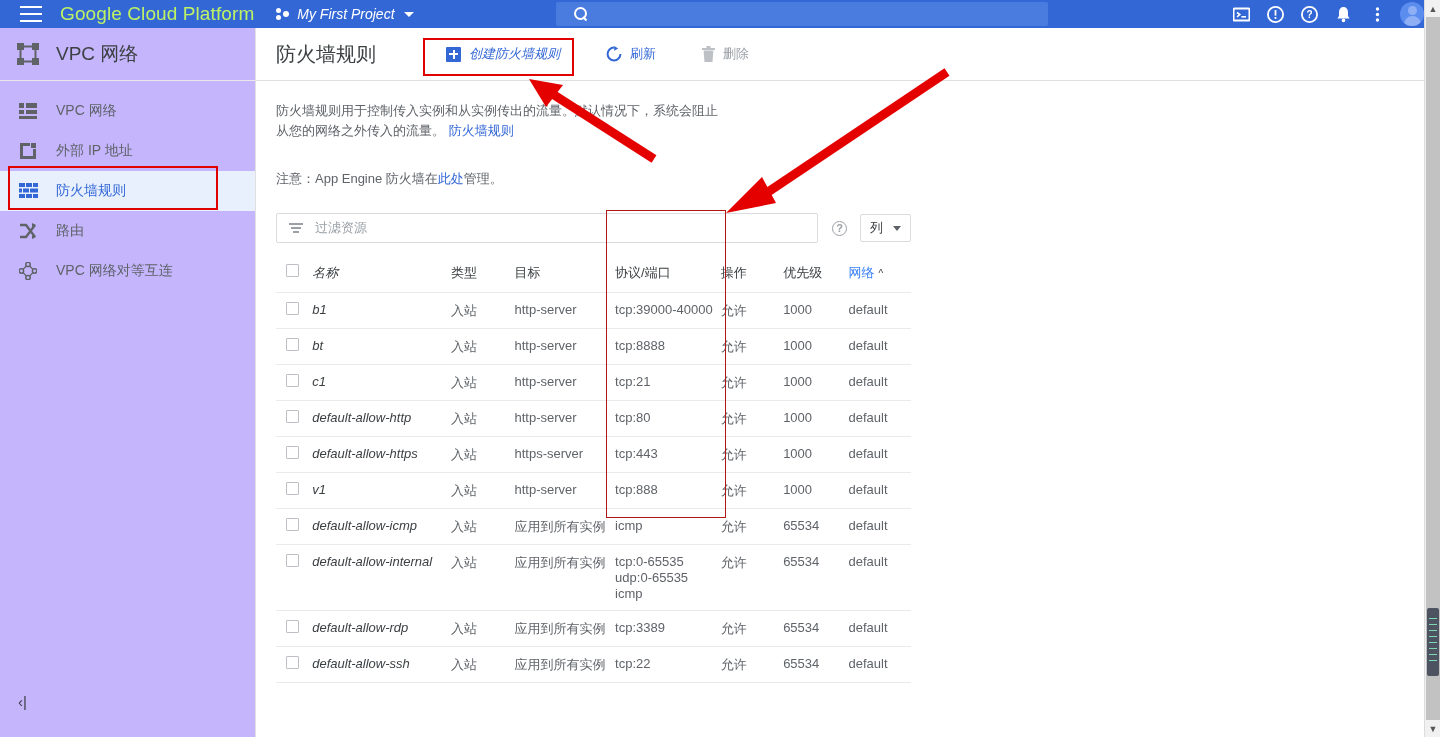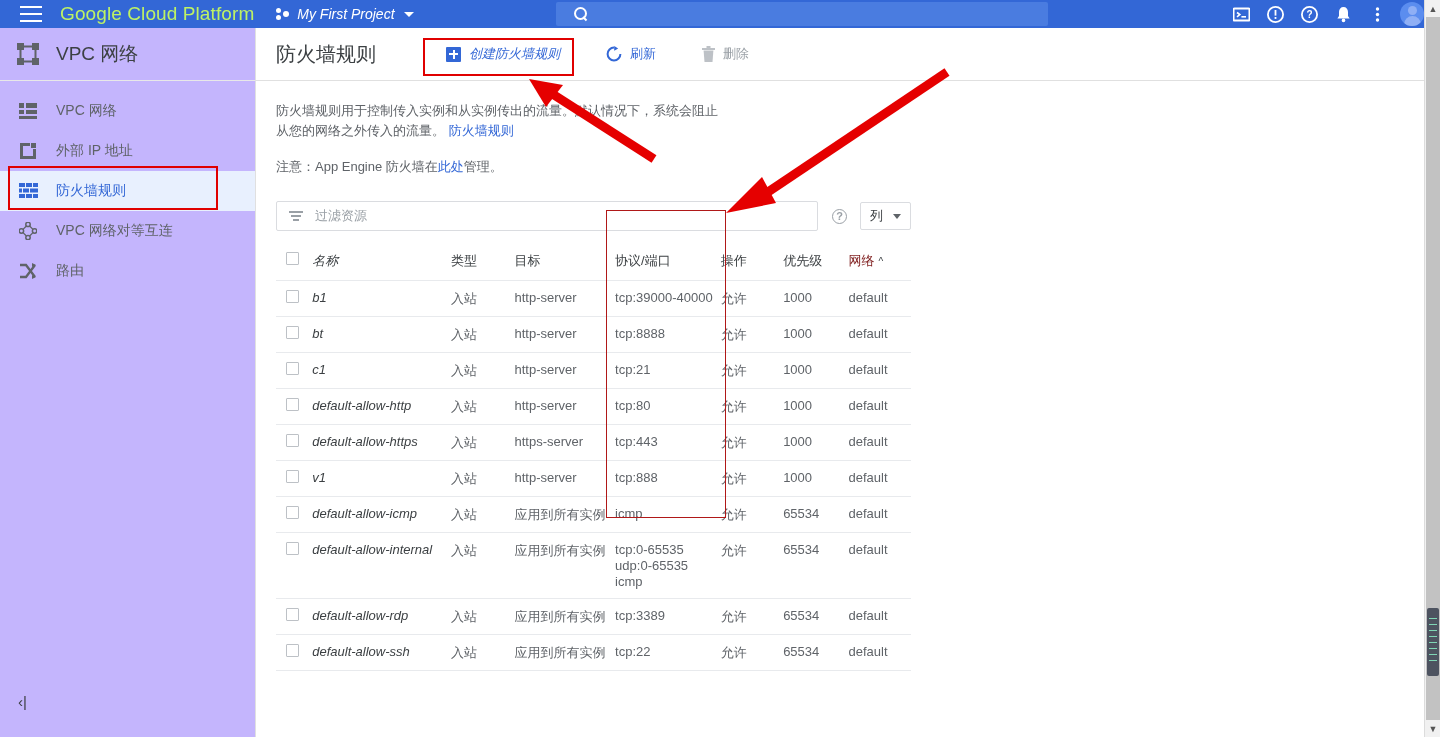--- a/index.html
+++ b/index.html
@@ -132,21 +132,21 @@
   .plus-box::before, .plus-box::after {
     content: ""; position: absolute; background: #fff;
   }
   .plus-box::before { width: 9px; height: 2px; left: 3px; top: 6.5px; }
   .plus-box::after { width: 2px; height: 9px; left: 6.5px; top: 3px; }
 
   .desc { padding: 20px 20px 0 20px; }
   .desc p {
     font-size: 13px; color: #5f6368; line-height: 20px; max-width: 450px;
   }
-  .desc p.second { margin-top: 16px; }
+  .desc p.second { margin-top: 28px; }
   .link { color: #3367d6; cursor: pointer; }
 
   .table-wrap { margin: 24px 0 0 20px; width: 635px; }
   .filter-row {
     display: flex; align-items: center; height: 30px;
   }
   .filter-box {
     flex: 1; height: 30px; border: 1px solid #dadce0; border-radius: 2px;
     display: flex; align-items: center; cursor: text;
   }
@@ -189,21 +189,21 @@
   .c-type { width: 63px; }
   .c-target { width: 100px; }
   .c-proto { width: 105px; }
   .c-action { width: 62px; }
   .c-prio { width: 65px; }
   .c-net { width: 62px; }
   .chk {
     width: 13px; height: 13px; border: 1.5px solid #bdc1c6; border-radius: 1px;
     display: inline-block; cursor: pointer; background: #fff;
   }
-  .sortlink { color: #7f1d1d; cursor: pointer; }
+  .sortlink { color: #3b82f6; cursor: pointer; }
   .sort-arrow { color: #3c4043; font-size: 10px; margin-left: 4px; }
   .multi { line-height: 16px; }
 
   
   .anno { position: absolute; pointer-events: none; }
   .box-red { border: 2px solid #e00000; }
   .box-darkred { border: 1.5px solid #b01818; }
 
   
   .vscroll {
@@ -344,40 +344,40 @@
           <rect x="7" y="11" width="6" height="4" fill="#3367d6"></rect>
           <rect x="14" y="11" width="5" height="4" fill="#3367d6"></rect>
         </svg>
       </div>
       <div class="sb-label">防火墙规则</div>
     </div>
 
     <div class="sb-item">
       <div class="sb-ic">
         <svg width="18" height="18" viewBox="0 0 18 18">
+          <path d="M1 3 L7 3 L16 15" stroke="#5f6368" stroke-width="2.3" fill="none"></path>
+          <path d="M1 15 L7 15 L16 3" stroke="#5f6368" stroke-width="2.3" fill="none"></path>
+          <path d="M13 1 L17 3 L13 5 Z" fill="#5f6368"></path>
+          <path d="M13 13 L17 15 L13 17 Z" fill="#5f6368"></path>
+        </svg>
+      </div>
+      <div class="sb-label">路由</div>
+    </div>
+
+    <div class="sb-item">
+      <div class="sb-ic">
+        <svg width="18" height="18" viewBox="0 0 18 18">
           <circle cx="9" cy="2.4" r="2.2" fill="none" stroke="#5f6368" stroke-width="1.5"></circle>
           <circle cx="2.4" cy="9" r="2.2" fill="none" stroke="#5f6368" stroke-width="1.5"></circle>
           <circle cx="15.6" cy="9" r="2.2" fill="none" stroke="#5f6368" stroke-width="1.5"></circle>
           <circle cx="9" cy="15.6" r="2.2" fill="none" stroke="#5f6368" stroke-width="1.5"></circle>
           <path d="M4 7.4 L7.4 4 M10.6 4 L14 7.4 M14 10.6 L10.6 14 M7.4 14 L4 10.6" stroke="#5f6368" stroke-width="1.3" fill="none"></path>
         </svg>
       </div>
       <div class="sb-label">VPC 网络对等互连</div>
-    </div>
-
-    <div class="sb-item">
-      <div class="sb-ic">
-        <svg width="18" height="18" viewBox="0 0 18 18">
-          <path d="M1 3 L7 3 L16 15" stroke="#5f6368" stroke-width="2.3" fill="none"></path>
-          <path d="M1 15 L7 15 L16 3" stroke="#5f6368" stroke-width="2.3" fill="none"></path>
-          <path d="M13 1 L17 3 L13 5 Z" fill="#5f6368"></path>
-          <path d="M13 13 L17 15 L13 17 Z" fill="#5f6368"></path>
-        </svg>
-      </div>
-      <div class="sb-label">路由</div>
     </div>
 
   </div>
 
   <div class="sb-collapse">‹|</div>
 </div>
 
 <div class="content">
 
   <div class="page-head">

